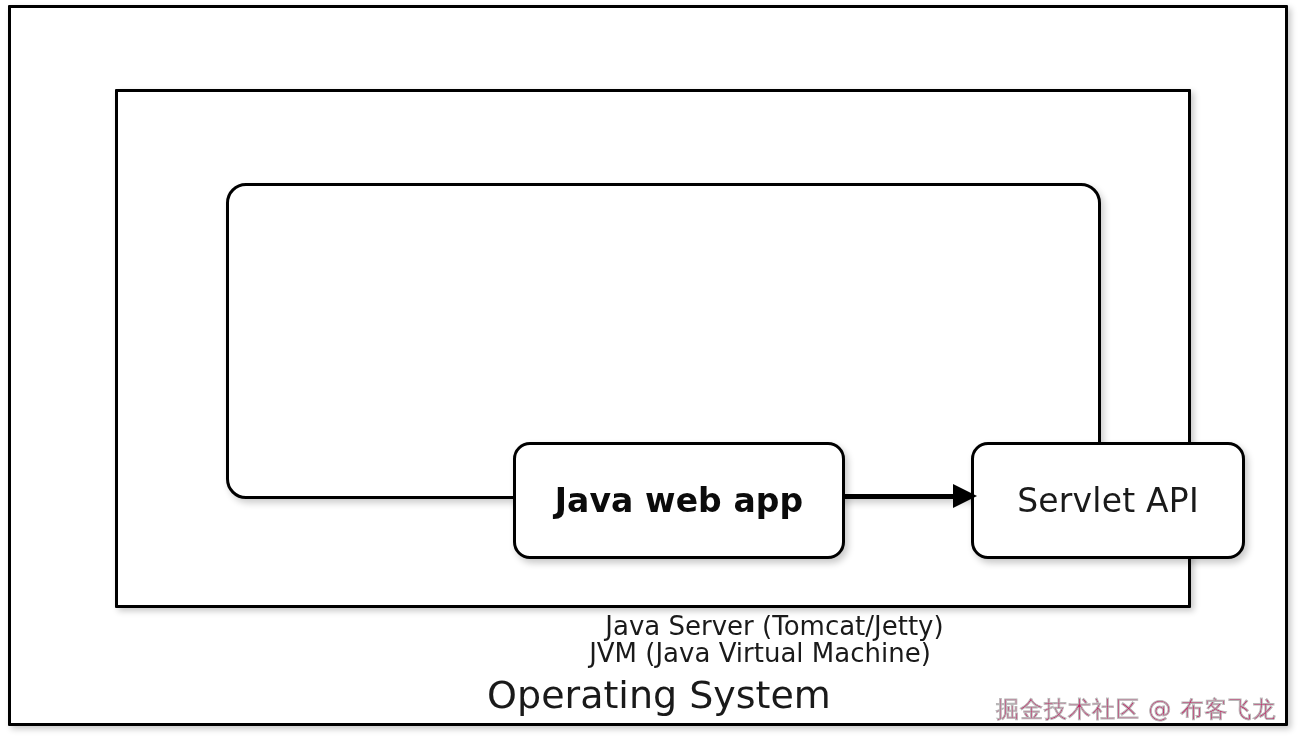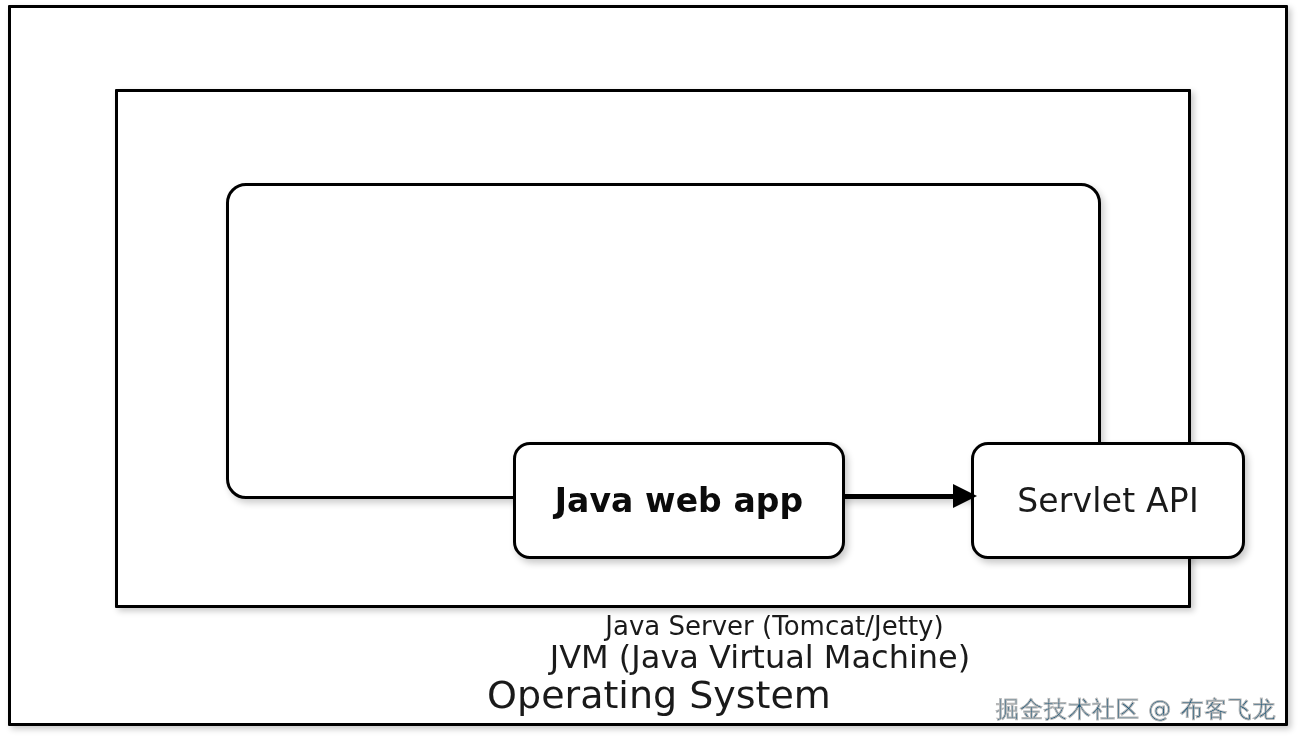--- a/index.html
+++ b/index.html
@@ -124,38 +124,38 @@
   .caption-server {
     left: 108px;
     top: 425px;
     width: 875px;
     font-size: 26px;
   }
   .caption-jvm {
     left: 104px;
     top: 546px;
     width: 1076px;
-    font-size: 32px;
+    font-size: 26px;
     text-align: center;
   }
   .caption-os {
     left: 8px;
     top: 665px;
     width: 1280px;
     font-size: 38px;
   }
 
   
   .watermark {
     position: absolute;
     left: 985px;
     top: 686px;
     font-size: 23px;
     font-weight: 400;
-    color: #0c4a6e;
+    color: #be185d;
     -webkit-text-stroke: 1px #b5b5b5;
     letter-spacing: 1px;
     white-space: nowrap;
     opacity: 0.95;
   }
 </style>
 </head>
 <body>
 
 <div id="canvas">

